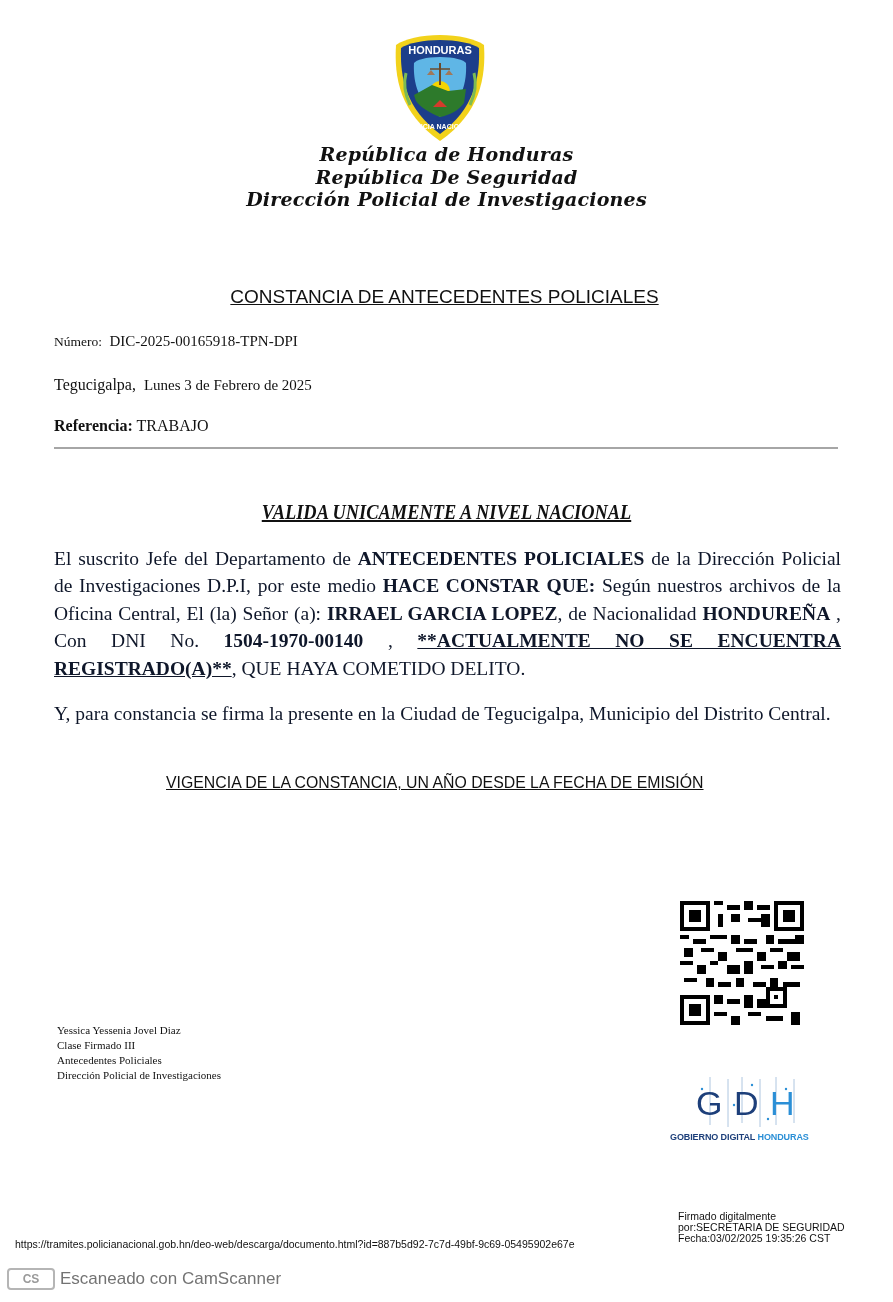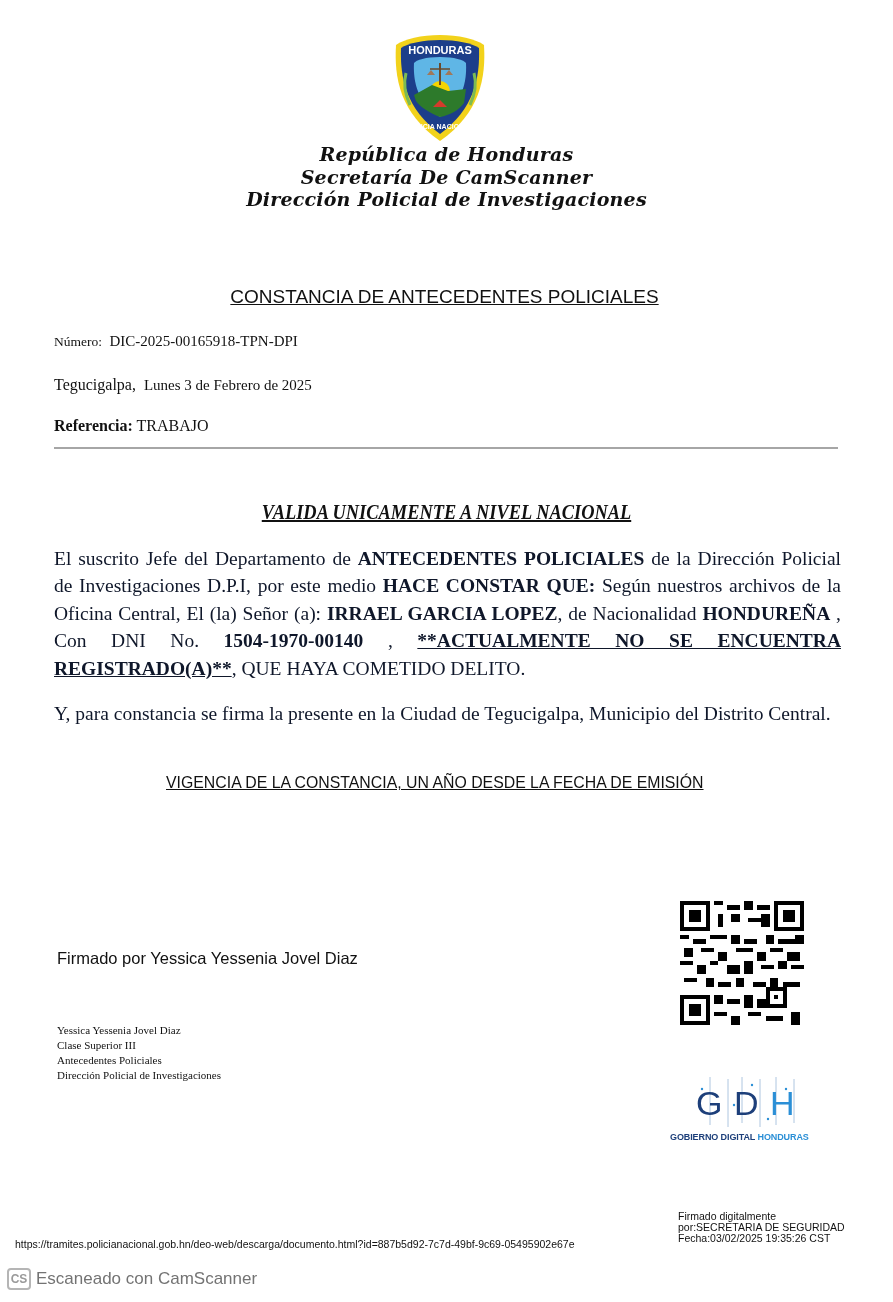--- a/index.html
+++ b/index.html
@@ -30,21 +30,21 @@
   .firma { left: 57px; top: 950px; font-family: "Liberation Sans", sans-serif; font-size: 16.5px; line-height: 17px; color: #111; }
   .sig-lines { left: 57px; top: 1023px; font-size: 11px; line-height: 15px; color: #111; }
   .qr { left: 680px; top: 901px; width: 124px; height: 124px; }
   .gdh { left: 670px; top: 1075px; width: 150px; height: 70px; }
   .gdh-text { left: 670px; top: 1132px; font-family: "Liberation Sans", sans-serif; font-weight: bold;
     font-size: 9px; color: #1d3f7a; white-space: nowrap; letter-spacing: -0.1px; }
   .gdh-text .hl { color: #2b8fd6; }
   .dsig { left: 678px; top: 1211px; font-family: "Liberation Sans", sans-serif; font-size: 10.5px; line-height: 11px; color: #111; }
   .url { left: 15px; top: 1238px; font-family: "Liberation Sans", sans-serif; font-size: 10.5px; color: #111; white-space: nowrap; }
   .cs { left: 7px; top: 1268px; display: flex; align-items: center; gap: 5px; }
-  .cs-badge { width: 24px; height: 22px; border: 2px solid #b5b5b5; border-radius: 4px; box-sizing: border-box;
+  .cs-badge { width: 48px; height: 22px; border: 2px solid #b5b5b5; border-radius: 4px; box-sizing: border-box;
     font-family: "Liberation Sans", sans-serif; font-weight: bold; font-size: 12px; color: #9a9a9a;
     display: flex; align-items: center; justify-content: center; }
   .cs-text { font-family: "Liberation Sans", sans-serif; font-size: 17px; color: #737373; }
 </style>
 </head>
 <body>
 
 <div class="abs crest">
   <svg width="96" height="110" viewBox="0 0 96 110">
     <path d="M48 2 C30 2 12 6 4 12 C2 45 8 80 48 108 C88 80 94 45 92 12 C84 6 66 2 48 2 Z" fill="#f2d21b"></path>
@@ -59,21 +59,21 @@
     <path d="M53 42 h8 l-4 -5 z" fill="#a0785a"></path>
     <text x="48" y="21" text-anchor="middle" font-family="Liberation Sans, sans-serif" font-weight="bold" font-size="11" fill="#ffffff">HONDURAS</text>
     <text x="48" y="96" text-anchor="middle" font-family="Liberation Sans, sans-serif" font-weight="bold" font-size="7" fill="#ffffff">POLICIA NACIONAL</text>
     <path d="M14 40 q-4 15 4 32" stroke="#7dbb52" stroke-width="3" fill="none"></path>
     <path d="M82 40 q4 15 -4 32" stroke="#7dbb52" stroke-width="3" fill="none"></path>
   </svg>
 </div>
 
 <div class="abs hdr">
   <div>República de Honduras</div>
-  <div>Secretaría De CamScanner</div>
+  <div>República De Seguridad</div>
   <div>Dirección Policial de Investigaciones</div>
 </div>
 
 <div class="abs title">CONSTANCIA DE ANTECEDENTES POLICIALES</div>
 
 <div class="abs meta" style="top:333px;">
   <span class="lbl-sm">Número:</span>&nbsp;
   <span>DIC-2025-00165918-TPN-DPI</span>
 </div>
 <div class="abs meta" style="top:376px; font-size:16px;">
@@ -88,25 +88,24 @@
 
 <div class="abs valida">VALIDA UNICAMENTE A NIVEL NACIONAL</div>
 
 <div class="abs body-p" style="top:545px;"><span>El suscrito Jefe del Departamento de </span><b>ANTECEDENTES POLICIALES</b><span> de la Dirección Policial de Investigaciones D.P.I, por este medio </span><b>HACE CONSTAR QUE:</b><span> Según nuestros archivos de la Oficina Central, El (la) Señor (a): </span><b>IRRAEL GARCIA LOPEZ</b><span>, de Nacionalidad </span><b>HONDUREÑA</b><span> , Con DNI No. </span><b>1504-1970-00140</b><span> , </span><b class="u">**ACTUALMENTE NO SE ENCUENTRA REGISTRADO(A)**</b><span>, QUE HAYA COMETIDO DELITO.</span></div>
 
 <div class="abs body-p" style="top:700px;">Y, para constancia se firma la presente en la Ciudad de Tegucigalpa, Municipio del Distrito Central.</div>
 
 <div class="abs vig">VIGENCIA DE LA CONSTANCIA, UN AÑO DESDE LA FECHA DE EMISIÓN</div>
 
 <div class="abs firma">
-  <div>Firmado por Yessica Yessenia Jovel Diaz</div>
 </div>
 <div class="abs sig-lines">
   <div>Yessica Yessenia Jovel Diaz</div>
-  <div>Clase Superior III</div>
+  <div>Clase Firmado III</div>
   <div>Antecedentes Policiales</div>
   <div>Dirección Policial de Investigaciones</div>
 </div>
 
 <div class="abs qr">
   <svg width="124" height="124" viewBox="0 0 29 29" shape-rendering="crispEdges">
     <rect width="29" height="29" fill="#fff"></rect>
     <g fill="#000">
       <rect x="0" y="0" width="7" height="7"></rect>
         <rect x="1" y="1" width="5" height="5" fill="#fff"></rect>

